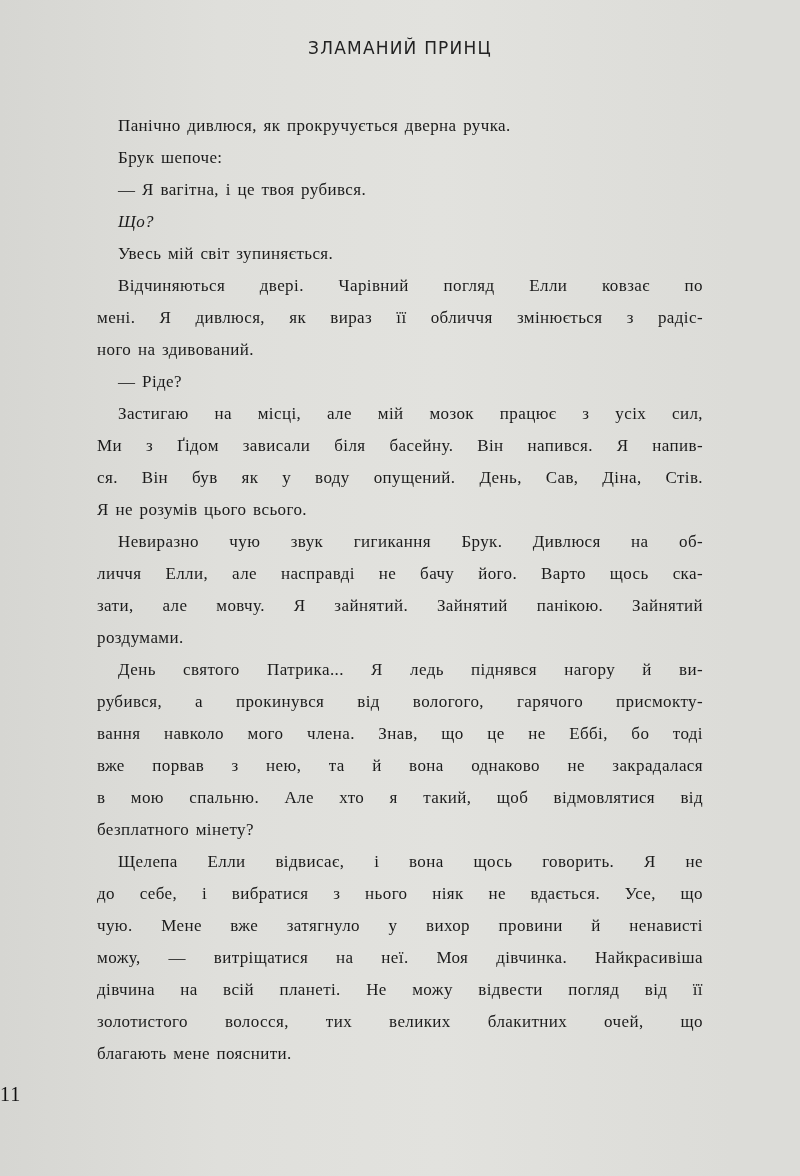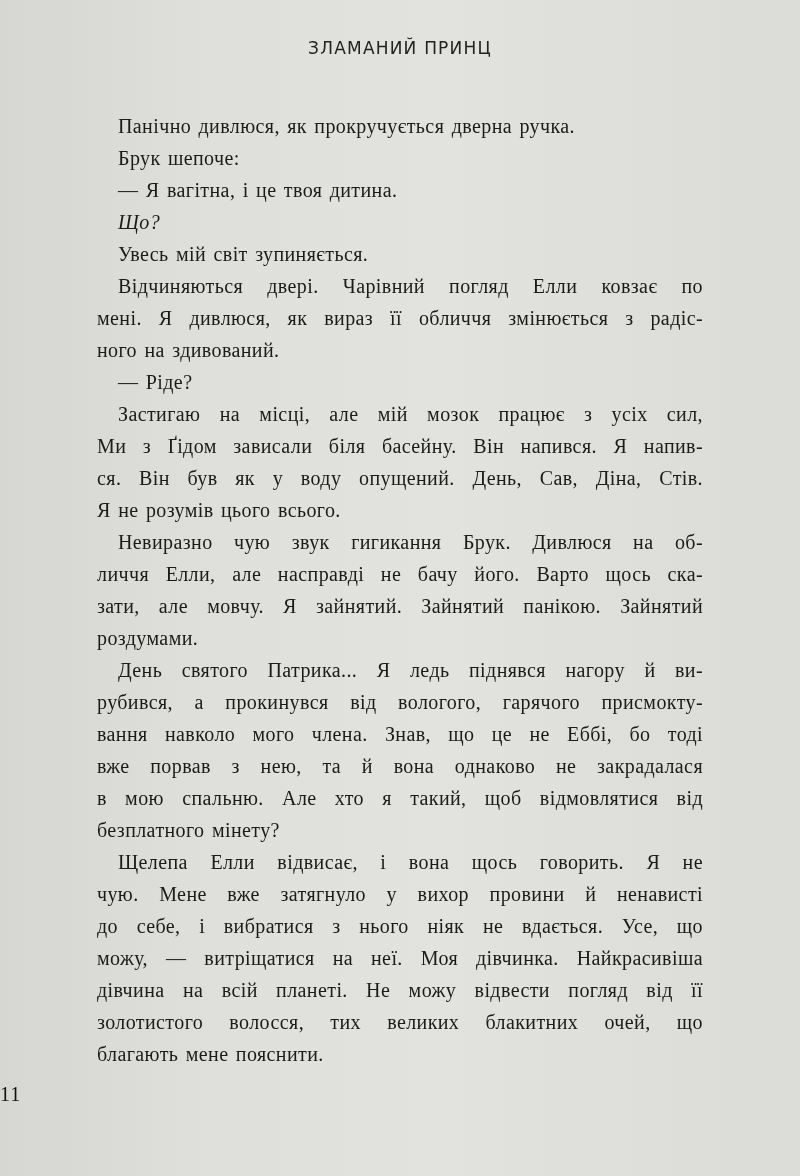--- a/index.html
+++ b/index.html
@@ -35,21 +35,21 @@
     }
     .text-block {
       position: absolute;
       top: 110px;
       left: 97px;
       width: 606px;
     }
     .line {
       height: 32px;
       line-height: 32px;
-      font-size: 20px;
+      font-size: 17px;
       white-space: nowrap;
       text-align: justify;
       text-align-last: justify;
       letter-spacing: 0.4px;
       word-spacing: 2px;
     }
     .line.first {
       padding-left: 21px;
     }
     .line.last {
@@ -71,21 +71,21 @@
   </style>
 </head>
 <body>
 
 <div class="page">
   <div class="running-header">ЗЛАМАНИЙ ПРИНЦ</div>
 
   <div class="text-block" id="text-block">
     <div class="line first last">Панічно дивлюся, як прокручується дверна ручка.</div>
     <div class="line first last">Брук шепоче:</div>
-    <div class="line first last">— Я вагітна, і це твоя дитина.</div>
+    <div class="line first last">— Я вагітна, і це твоя рубився.</div>
     <div class="line first last italic">Що?</div>
     <div class="line first last">Увесь мій світ зупиняється.</div>
     <div class="line first">Відчиняються двері. Чарівний погляд Елли ковзає по</div>
     <div class="line">мені. Я дивлюся, як вираз її обличчя змінюється з радіс-</div>
     <div class="line last">ного на здивований.</div>
     <div class="line first last">— Ріде?</div>
     <div class="line first">Застигаю на місці, але мій мозок працює з усіх сил,</div>
     <div class="line">Ми з Ґідом зависали біля басейну. Він напився. Я напив-</div>
     <div class="line">ся. Він був як у воду опущений. День, Сав, Діна, Стів.</div>
     <div class="line last">Я не розумів цього всього.</div>
@@ -93,22 +93,22 @@
     <div class="line">личчя Елли, але насправді не бачу його. Варто щось ска-</div>
     <div class="line">зати, але мовчу. Я зайнятий. Зайнятий панікою. Зайнятий</div>
     <div class="line last">роздумами.</div>
     <div class="line first">День святого Патрика... Я ледь піднявся нагору й ви-</div>
     <div class="line">рубився, а прокинувся від вологого, гарячого присмокту-</div>
     <div class="line">вання навколо мого члена. Знав, що це не Еббі, бо тоді</div>
     <div class="line">вже порвав з нею, та й вона однаково не закрадалася</div>
     <div class="line">в мою спальню. Але хто я такий, щоб відмовлятися від</div>
     <div class="line last">безплатного мінету?</div>
     <div class="line first">Щелепа Елли відвисає, і вона щось говорить. Я не</div>
+    <div class="line">до себе, і вибратися з нього ніяк не вдається. Усе, що</div>
     <div class="line">чую. Мене вже затягнуло у вихор провини й ненависті</div>
-    <div class="line">до себе, і вибратися з нього ніяк не вдається. Усе, що</div>
     <div class="line">можу, — витріщатися на неї. Моя дівчинка. Найкрасивіша</div>
     <div class="line">дівчина на всій планеті. Не можу відвести погляд від її</div>
     <div class="line">золотистого волосся, тих великих блакитних очей, що</div>
     <div class="line last">благають мене пояснити.</div>
   </div>
 
   <div class="page-number">11</div>
 </div>
 
 </body></html>

